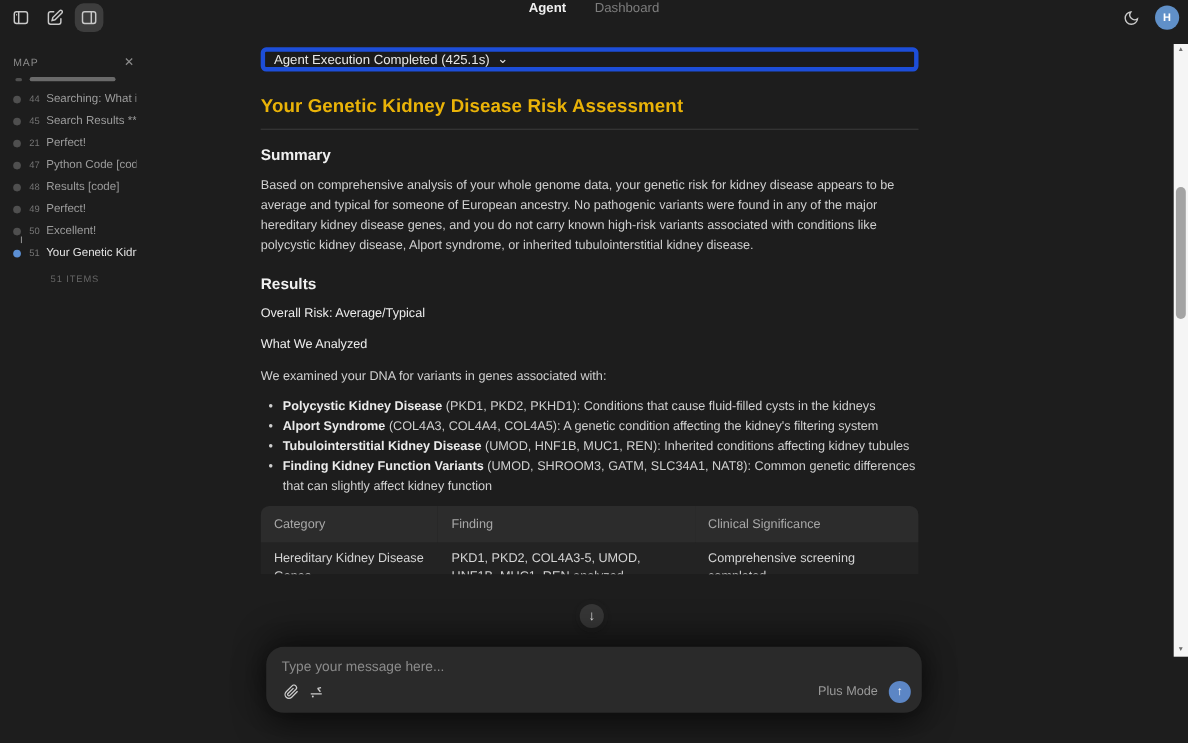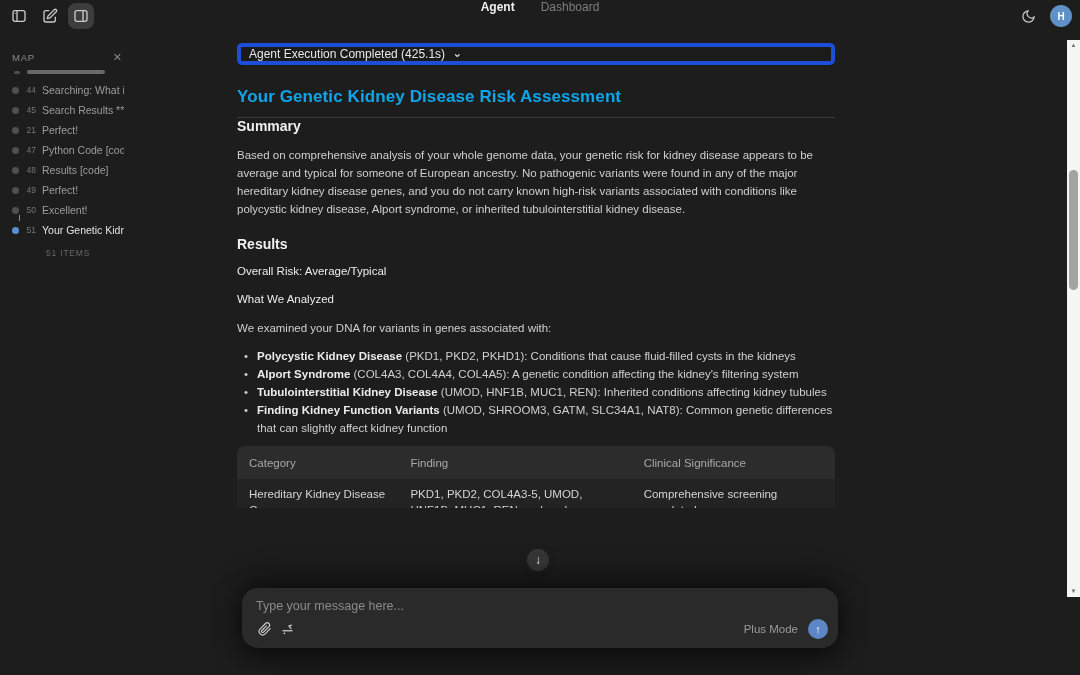--- a/index.html
+++ b/index.html
@@ -35,26 +35,26 @@
   .m-num { font-size:8.5px; color:#757575; width:11px; text-align:right; flex:0 0 auto; }
   .m-label { font-size:10.5px; color:#9c9c9c; white-space:nowrap; overflow:hidden; }
   .map-item.active .m-label { color:#e2e2e2; }
   .scroll-tick { position:absolute; left:11px; top:-5px; width:1px; height:6px; background:#8a8a8a; }
   .map-foot { font-size:8.5px; letter-spacing:.8px; color:#666; margin:8px 0 0 38px; }
   
   .content { position:absolute; left:237px; top:43px; width:598px; }
   .status-dd { height:22px; border:4px solid #1d4ed8; border-radius:5px; background:#1b1b1b; display:flex; align-items:center; gap:7px; padding:0 8px; cursor:pointer; }
   .status-dd span { font-size:12px; color:#e8e8e8; }
   .dd-chev { color:#9a9a9a; font-size:11px; line-height:1; margin-top:-3px; }
-  h1 { margin-top:22px; font-size:17px; line-height:20px; color:#0ea5e9; font-weight:700; letter-spacing:.1px; }
+  h1 { margin-top:22px; font-size:17px; line-height:20px; color:#eab308; font-weight:700; letter-spacing:.1px; }
   hr { border:none; border-top:1px solid #3a3a3a; margin-top:10px; }
   h2 { font-size:14px; color:#f0f0f0; font-weight:700; }
   h3 { font-size:11.5px; color:#ececec; font-weight:400; }
   .p { font-size:11.5px; line-height:18px; color:#cfcfcf; }
-  .h2-summary { }
+  .h2-summary { margin-top:14px; }
   .p-summary { margin-top:12px; }
   .h2-results { margin-top:18px; }
   .h3-overall { margin-top:13px; }
   .p-overall { margin-top:11px; }
   .h3-analyzed { margin-top:16px; }
   .p-intro { margin-top:14px; }
   ul.blist { list-style:none; margin-top:10px; }
   ul.blist li { display:flex; gap:9px; font-size:11.5px; line-height:18px; color:#cfcfcf; padding-left:7px; }
   ul.blist .b-dot { color:#cfcfcf; flex:0 0 auto; }
   ul.blist b { color:#ebebeb; }

